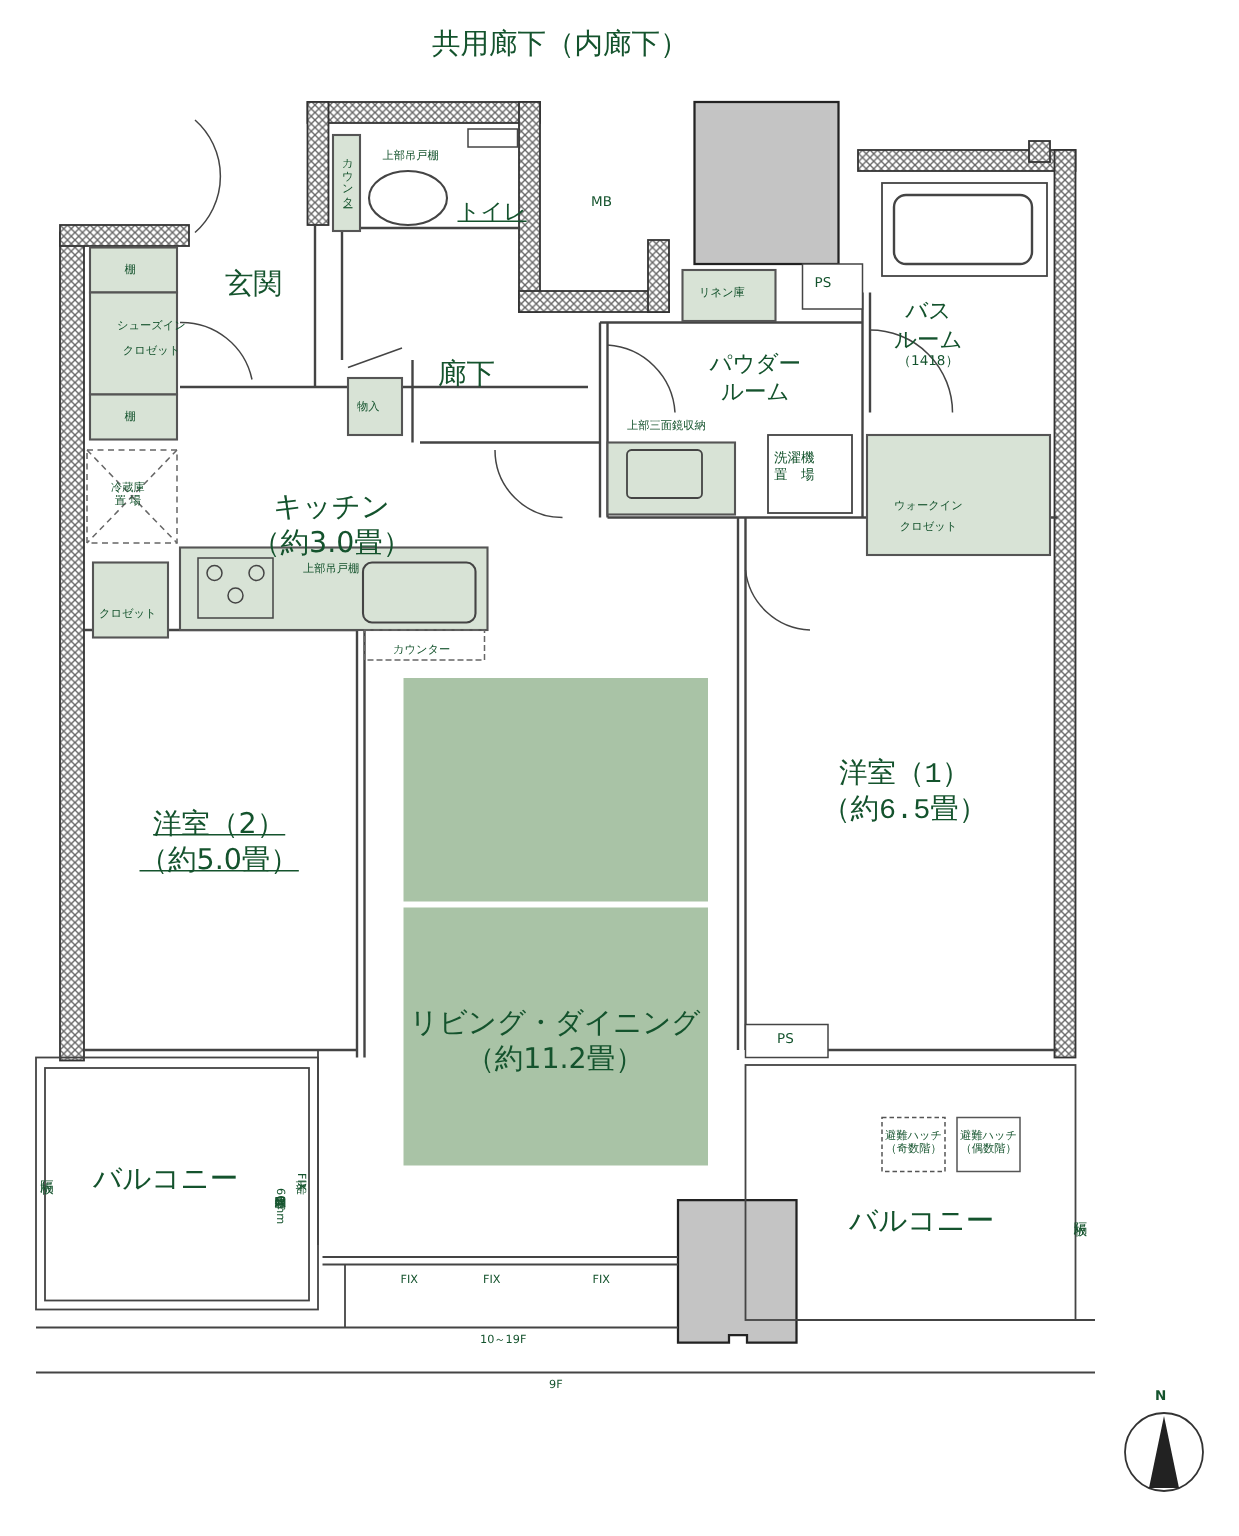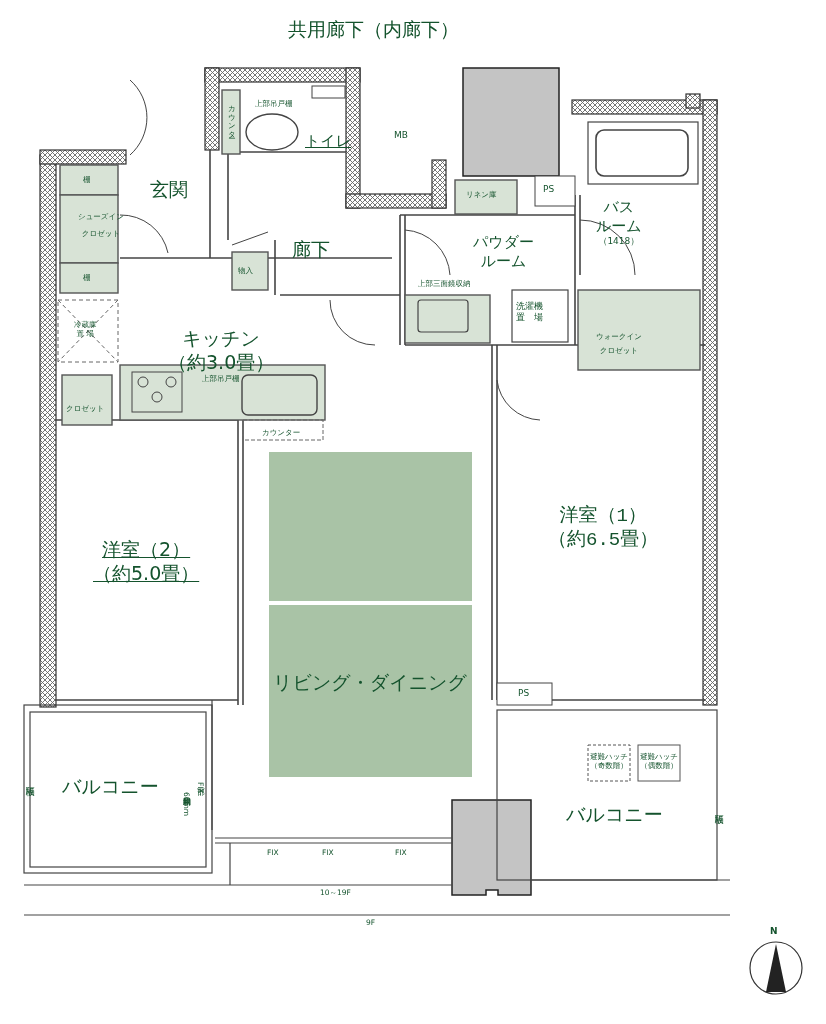--- a/index.html
+++ b/index.html
@@ -144,20 +144,21 @@
   <div>バス</div>
   <div>ルーム</div>
   <div class="sm">（1418）</div>
 </div>
 <div class="lbl big" style="left:168px;top:297px;margin-top:30px;">
   <div>キッチン</div>
   <div>（約3.0畳）</div>
 </div>
 <div class="lbl big" style="left:266px;top:633px;width:208px;margin-top:38px;">
   <div>リビング・ダイニング</div>
+  <div>（約11.2畳）</div>
 </div>
 <div class="lbl big" style="left:548px;top:505px;font-family:Liberation Mono, monospace;">
   <div>洋室（1）</div>
   <div>（約6.5畳）</div>
 </div>
 <div class="lbl big" style="left:93px;top:538px;text-decoration:underline;">
   <div>洋室（2）</div>
   <div>（約5.0畳）</div>
 </div>
 <div class="lbl big" style="left:62px;top:775px;">バルコニー</div>

